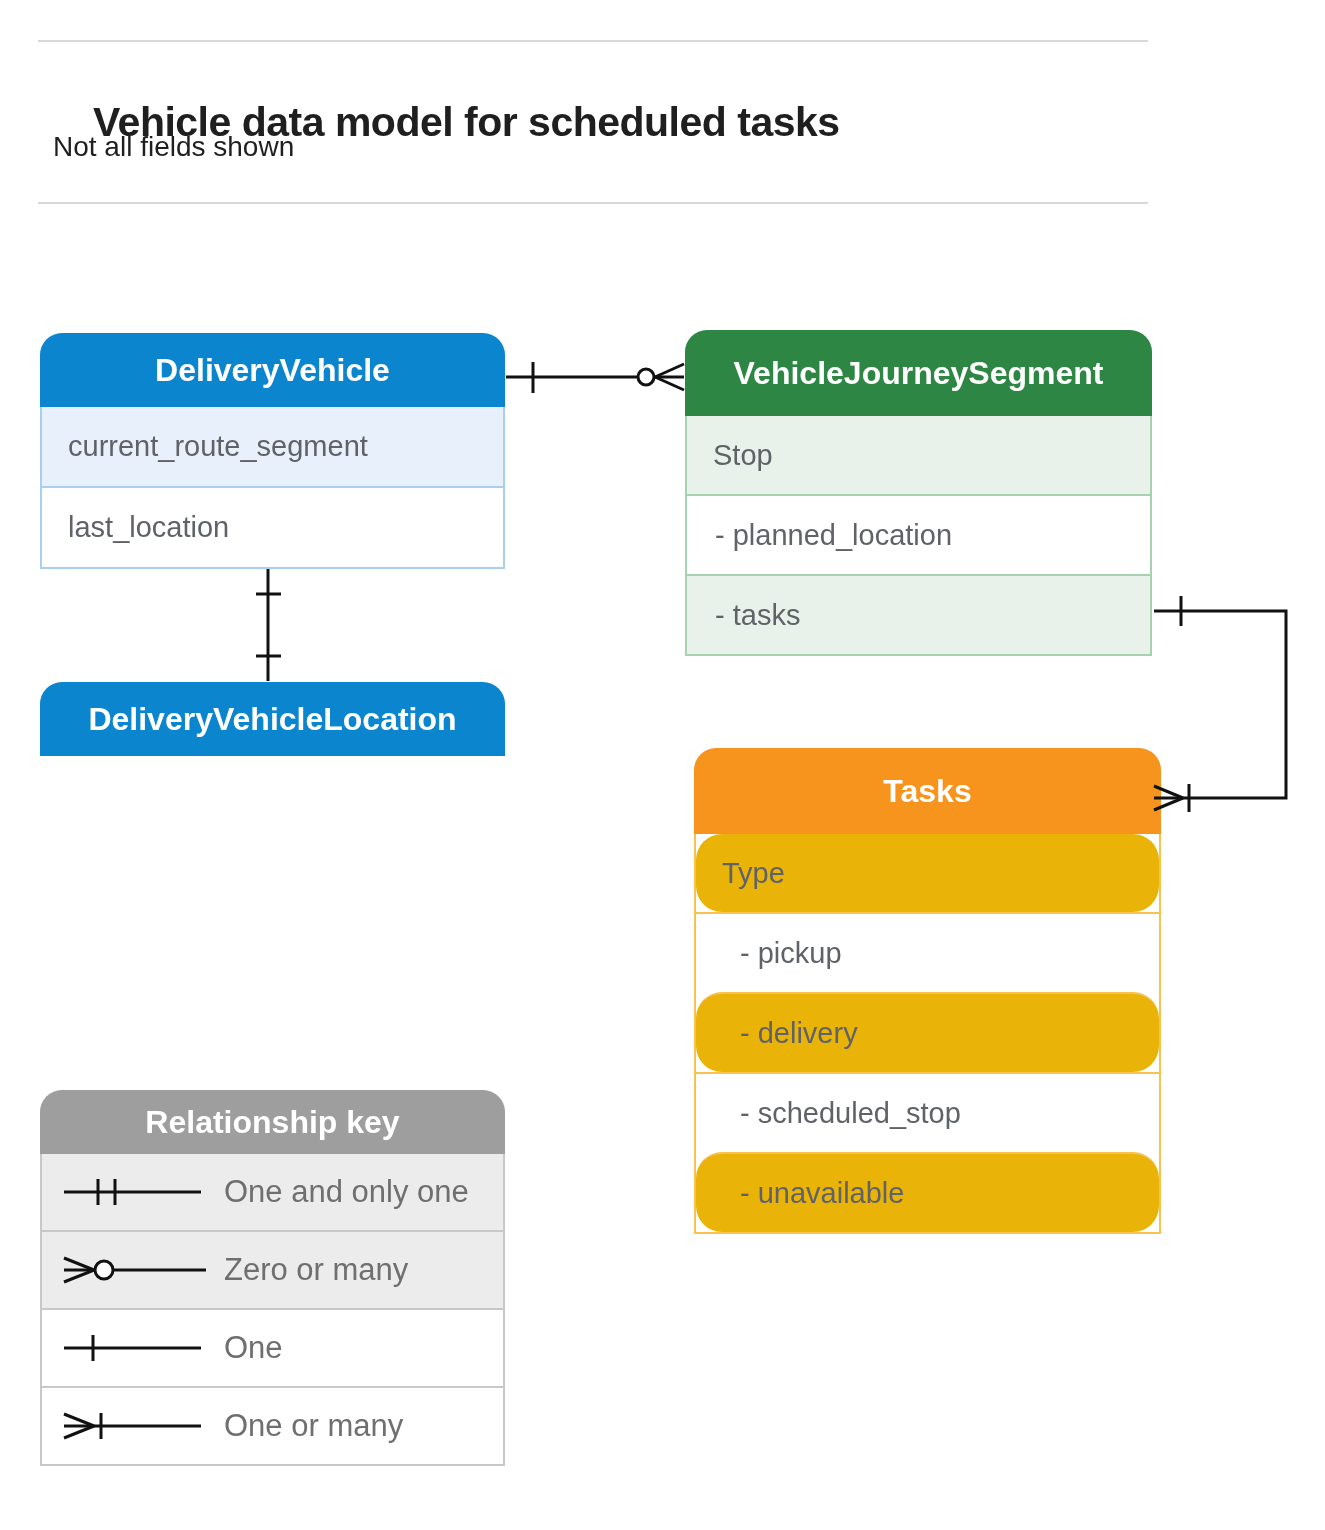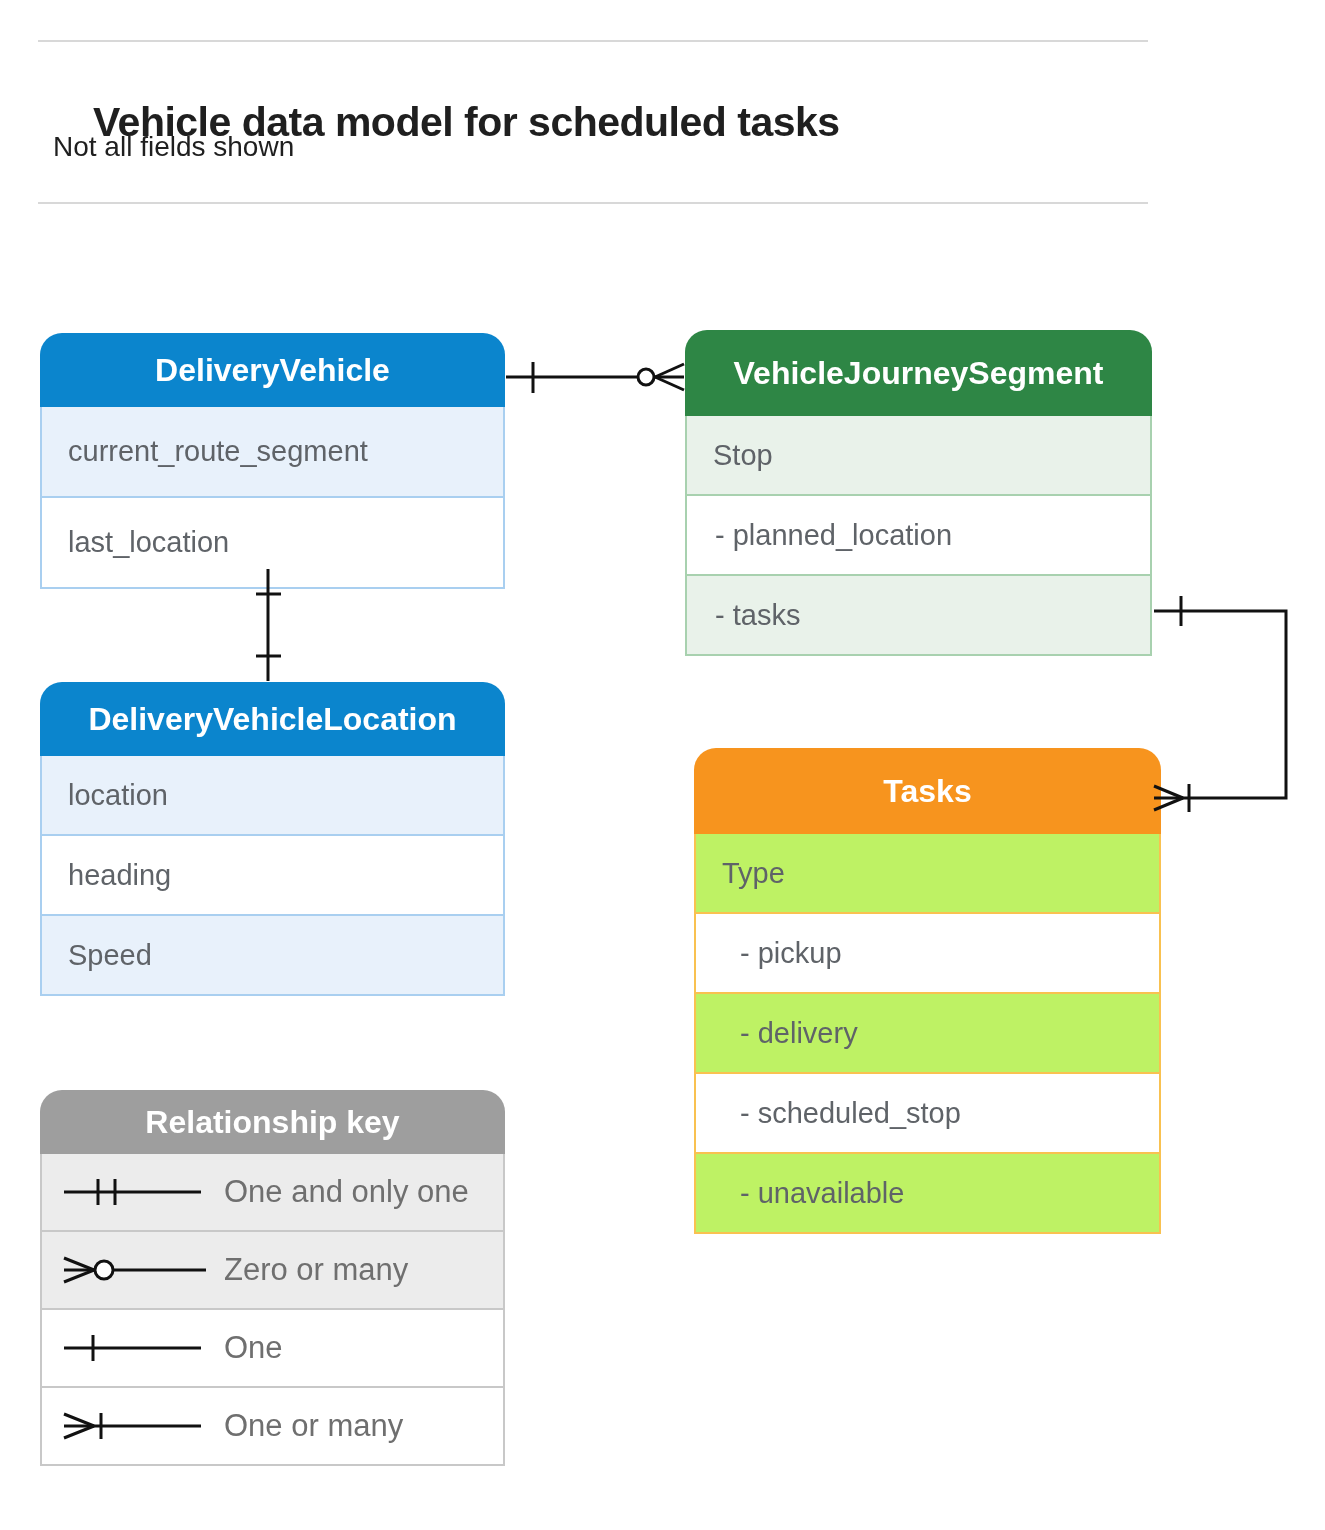--- a/index.html
+++ b/index.html
@@ -31,38 +31,38 @@
   
   .green .hdr{background:#2e8645;}
   .green .body{border-color:#a8d1af;}
   .green .row{border-top-color:#a8d1af;}
   .green .row.tint{background:#e9f2ea;}
 
   
   .orange .hdr{background:#f7941e;}
   .orange .body{border-color:#f9c150;}
   .orange .row{border-top-color:#f9c150;}
-  .orange .row.tint{background:#bef264;}
+  .orange .row.tint{background:#eab308;border-radius:26px;}
 
   
   .graylegend .hdr{background:#9e9e9e;height:64px;}
   .graylegend .body{border-color:#c8c8c8;}
   .graylegend .row{border-top-color:#c8c8c8;color:#6f6f6f;font-size:31px;height:76px;padding-left:14px;}
   .graylegend .row.tint{background:#ececec;}
   .sym{width:168px;flex:0 0 168px;}
   .sym svg{display:block;}
   .legend-label{}
 
   #dv   {left:40px; top:333px; width:465px;}
   #vjs  {left:685px;top:330px; width:467px;}
   #dvl  {left:40px; top:682px; width:465px;}
   #tasks{left:685px;top:748px; width:467px;padding-left:9px;}
   #key  {left:40px; top:1090px;width:465px;}
   #vjs .hdr,#tasks .hdr{height:86px;}
-  #dv .row{height:89px;}
+  #dv .row{height:79px;}
 
   #connector-layer{position:absolute;left:0;top:0;width:1325px;height:1530px;pointer-events:none;}
 </style>
 </head>
 <body>
 
 <div class="rule" id="rule-top"></div>
 <h1 id="page-title">Vehicle data model for scheduled tasks</h1>
 <div id="page-subtitle">Not all fields shown</div>
 <div class="rule" id="rule-bottom"></div>
@@ -79,25 +79,20 @@
   <div class="hdr">VehicleJourneySegment</div>
   <div class="body">
     <div class="row tint">Stop</div>
     <div class="row indent1">- planned_location</div>
     <div class="row tint indent1">- tasks</div>
   </div>
 </div>
 
 <div class="entity blue" id="dvl">
   <div class="hdr">DeliveryVehicleLocation</div>
-  <div class="body">
-    <div class="row tint">location</div>
-    <div class="row">heading</div>
-    <div class="row tint">Speed</div>
-  </div>
 </div>
 
 <div class="entity orange" id="tasks">
   <div class="hdr">Tasks</div>
   <div class="body">
     <div class="row tint">Type</div>
     <div class="row indent2">- pickup</div>
     <div class="row tint indent2">- delivery</div>
     <div class="row indent2">- scheduled_stop</div>
     <div class="row tint indent2">- unavailable</div>

